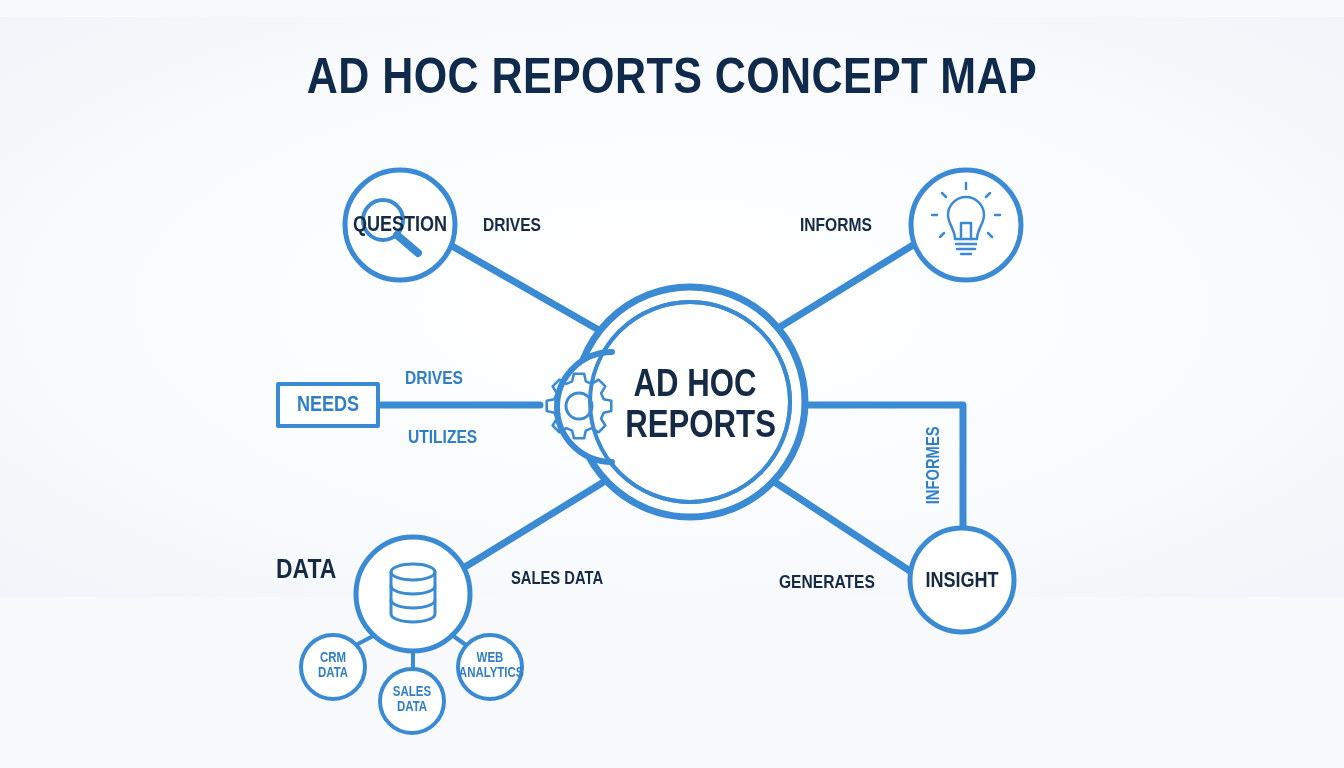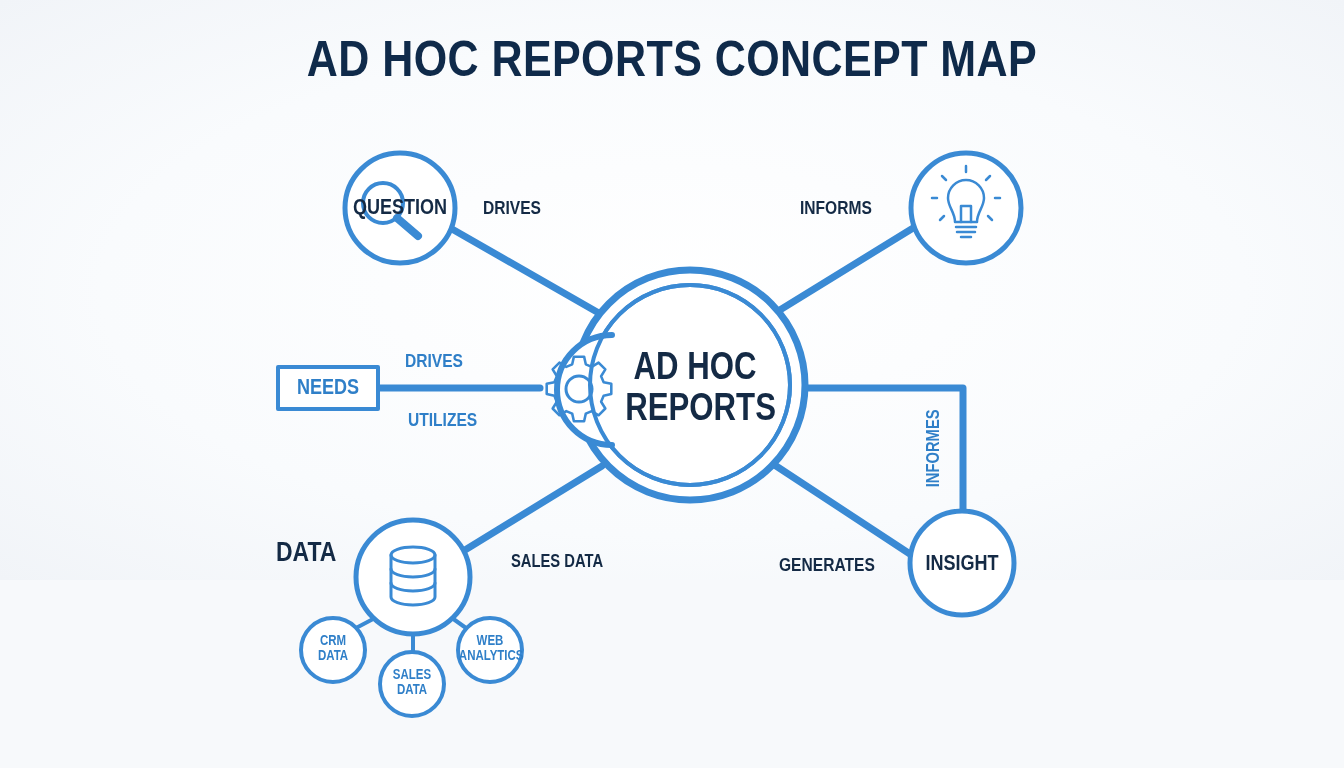--- a/index.html
+++ b/index.html
@@ -9,21 +9,21 @@
     }
     body {
       width: 1344px;
       height: 768px;
       position: relative;
       overflow: hidden;
       font-family: "Liberation Sans", "DejaVu Sans", sans-serif;
     }
     .canvas {
       position: absolute;
-      left: 0; top: 0;
+      left: 0; top: 17px;
       width: 1344px; height: 580px;
       background: radial-gradient(ellipse at center, #ffffff 0%, #f9fbfd 60%, #f1f4f8 100%);
     }
     .title {
       position: absolute;
       left: 0; top: 30px;
       width: 1344px;
       text-align: center;
       font-size: 50px;
       font-weight: 700;

